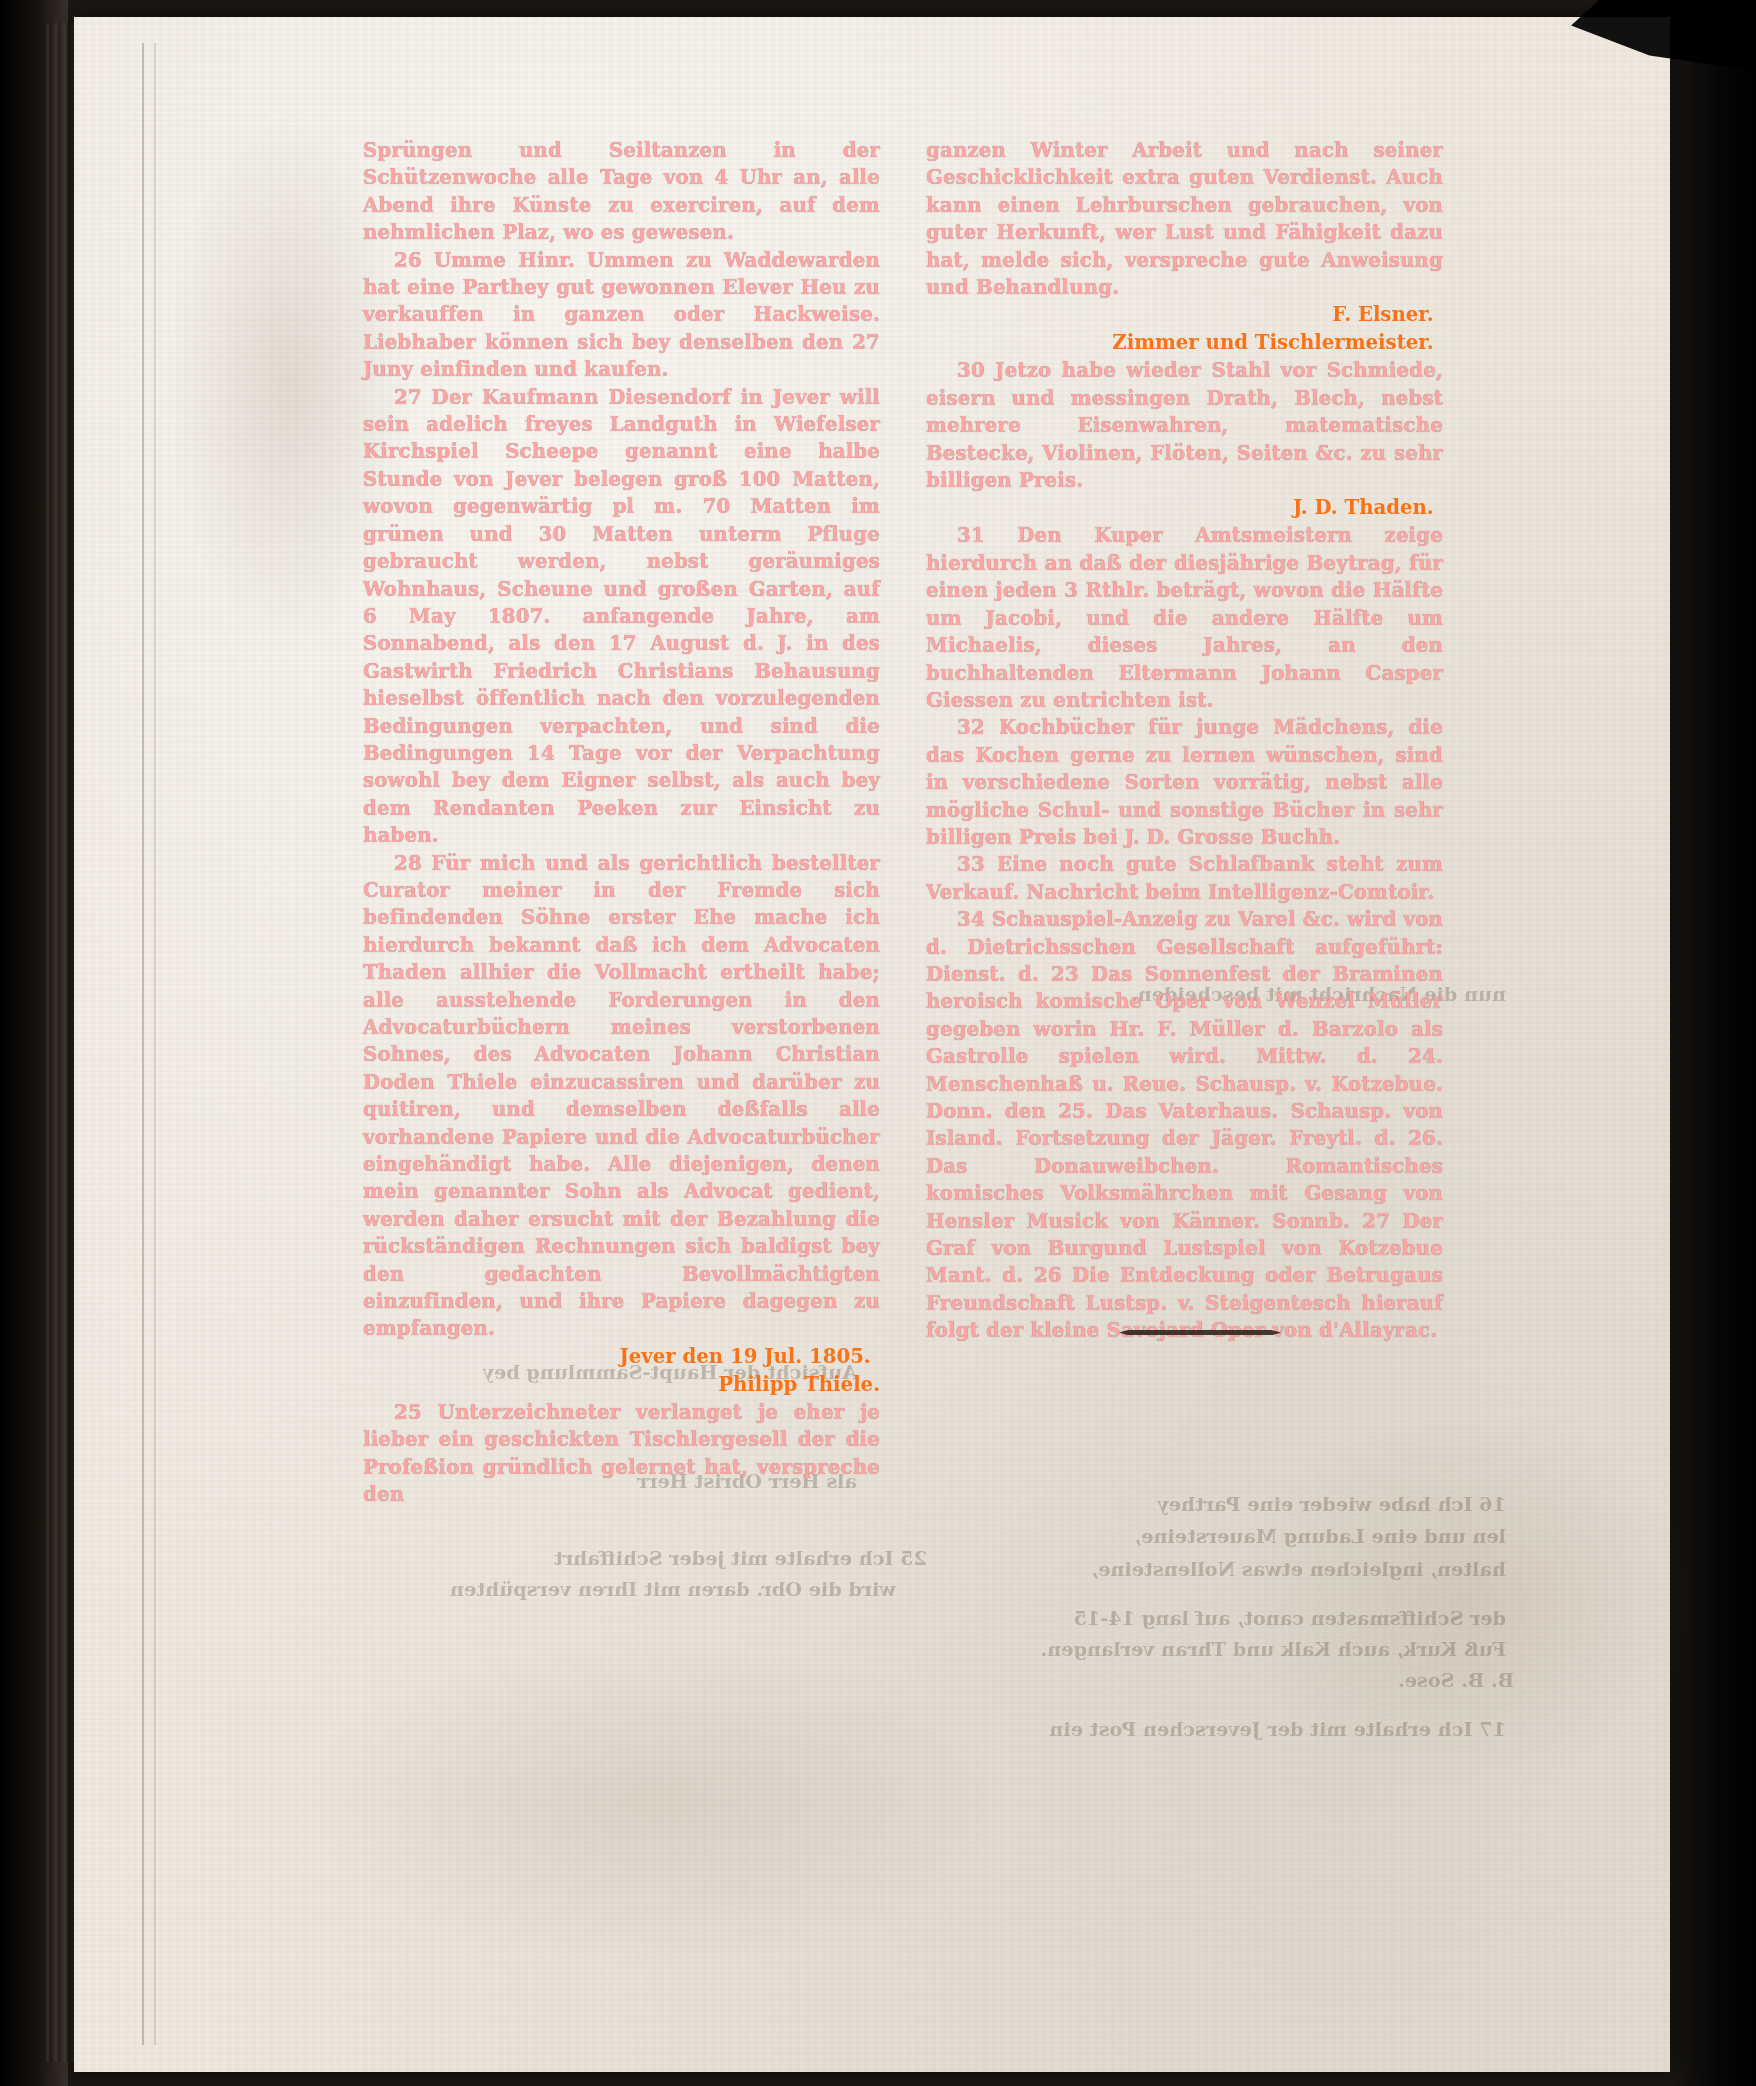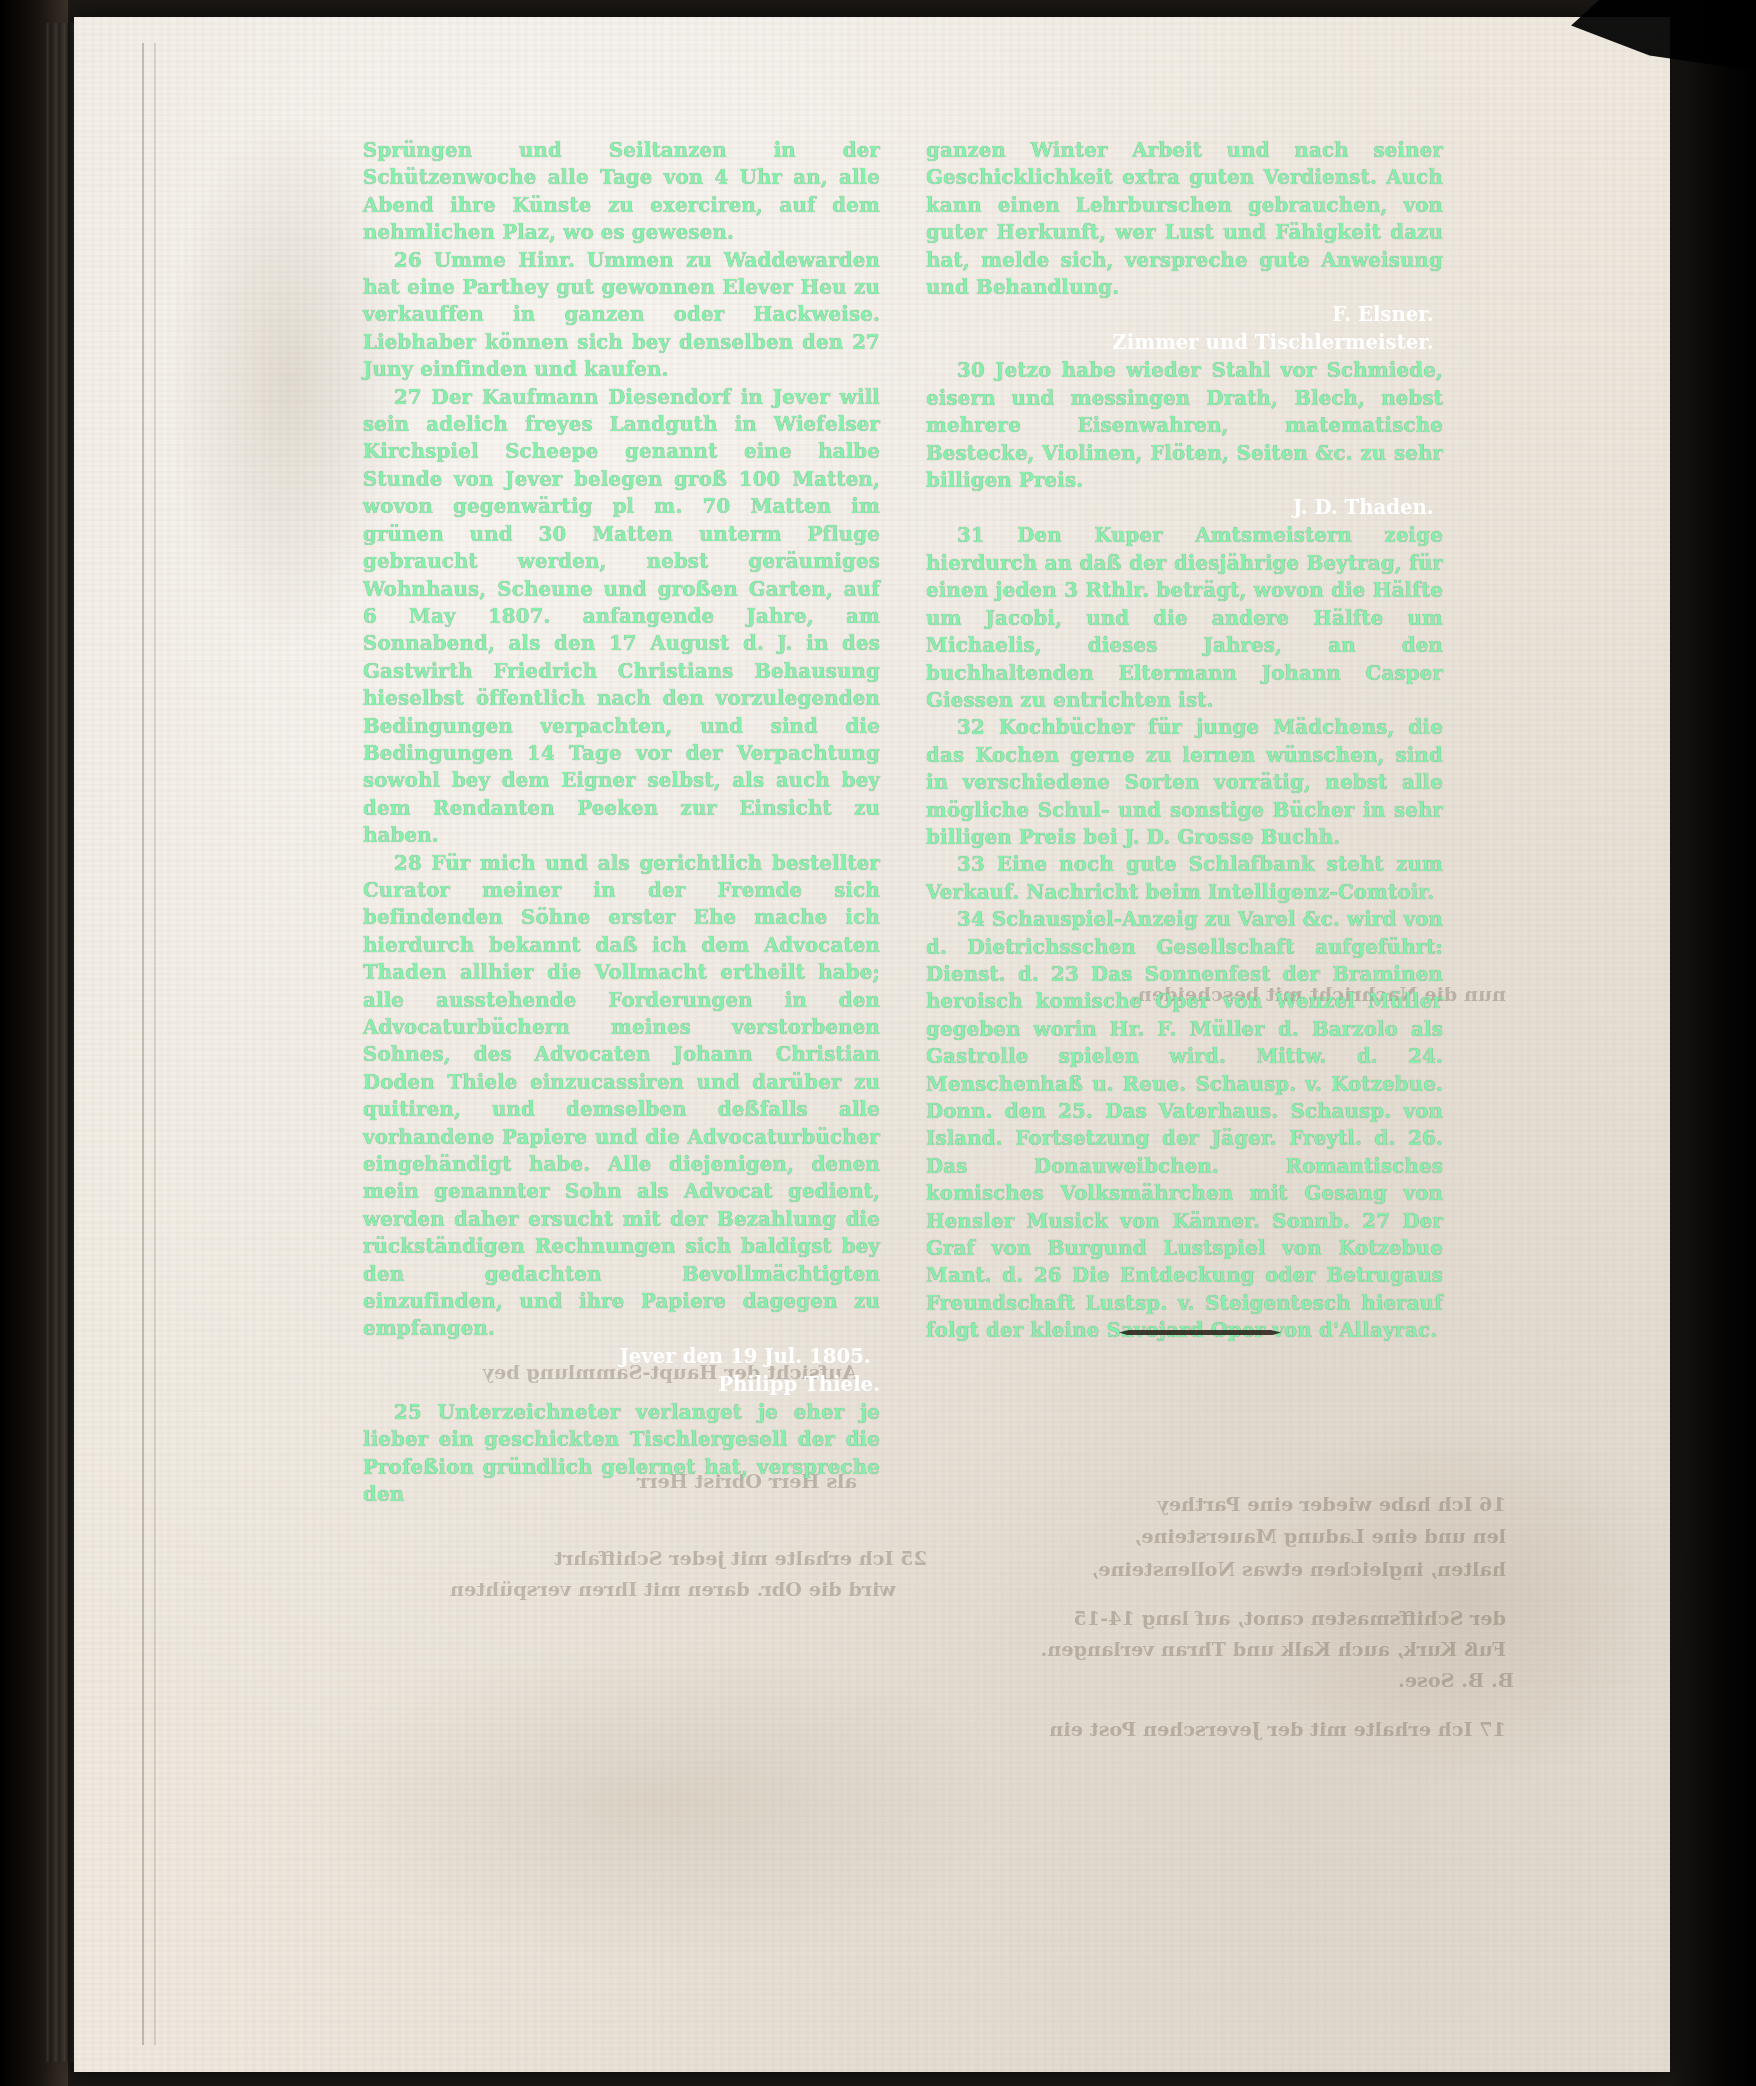--- a/index.html
+++ b/index.html
@@ -108,36 +108,36 @@
   }
   .col {
     width: 517px;
     position: relative;
   }
   .col p {
     margin: 0;
     font-family: "DejaVu Serif", serif;
     font-size: 19.7px;
     line-height: 27.4px;
-    color: #86efac;
+    color: #fca5a5;
     text-align: justify;
     letter-spacing: 0.2px;
     text-shadow: 0 0 0.8px rgba(40,28,18,.55);
     font-weight: 600;
   }
   .col p.indent { text-indent: 31px; }
   .col p + p { margin-top: 0px; }
 
   .sig {
     display: block;
     text-align: center;
     font-size: 19.7px;
     line-height: 28px;
     font-weight: 700;
-    color: #ffffff;
+    color: #f97316;
   }
   .sig.right {
     text-align: right;
     padding-right: 9.3px;
   }
   .sig.center-wide { text-align: right; }
 
   
   .small-rule {
     position: absolute;

